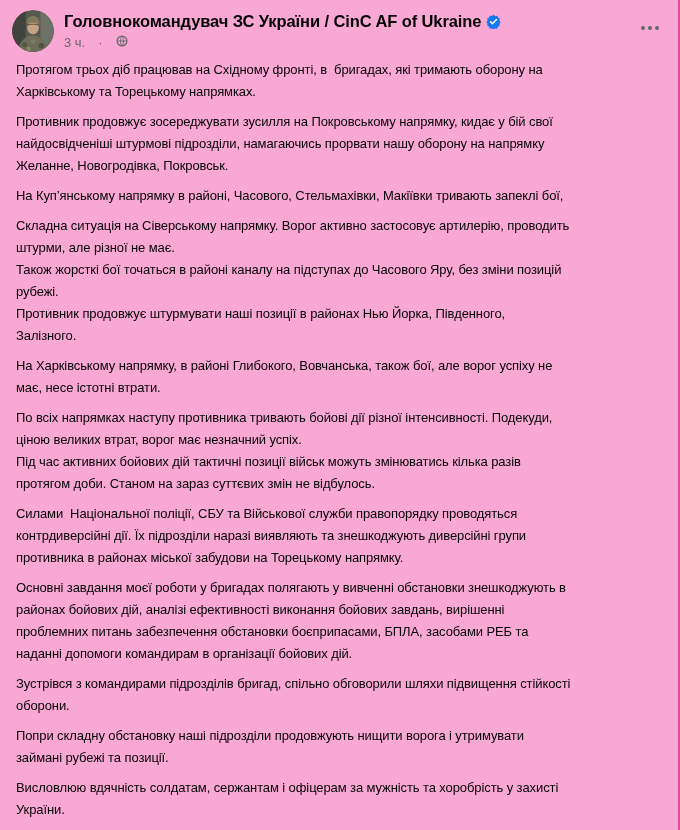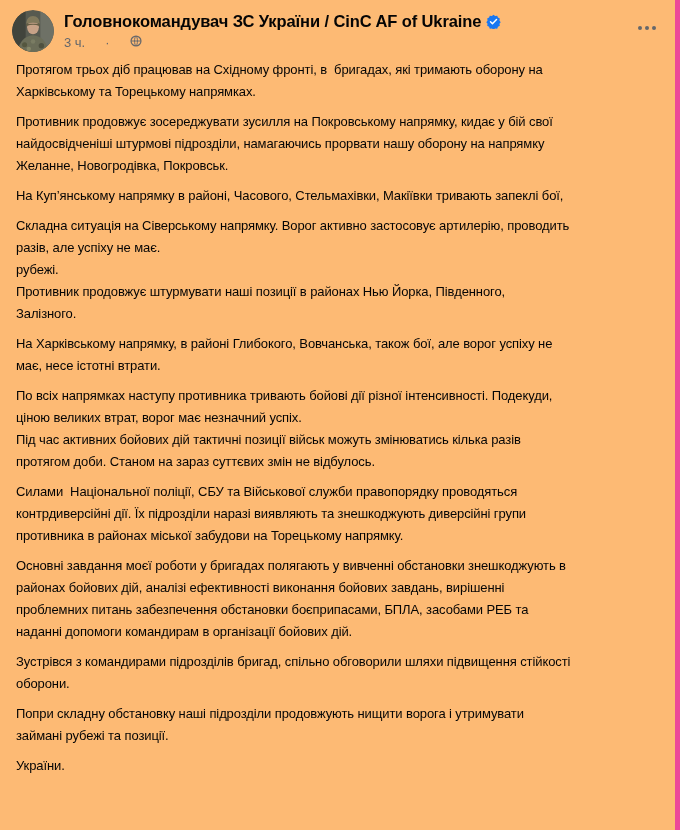--- a/index.html
+++ b/index.html
@@ -1,36 +1,36 @@
 <!DOCTYPE html>
 <html><head>
 <meta charset="utf-8">
 <style>
   * { margin: 0; padding: 0; box-sizing: border-box; }
   html, body { width: 680px; height: 830px; overflow: hidden; }
   body { background: #ffffff; font-family: "Liberation Sans", "DejaVu Sans", sans-serif; }
   .card {
-    width: 680px; height: 830px; background: #fdba74;
-    border-right: 5px solid #ec4899; overflow: hidden; position: relative;
+    width: 680px; height: 830px; background: #f9a8d4;
+    border-right: 2px solid #ec4899; overflow: hidden; position: relative;
   }
   .header { display: flex; align-items: flex-start; padding: 10px 16px 0 12px; position: relative; }
   .avatar {
     width: 42px; height: 42px; border-radius: 50%; overflow: hidden;
     flex: 0 0 42px; cursor: pointer; box-shadow: inset 0 0 0 1px rgba(0,0,0,.1);
   }
   .avatar svg { display: block; }
   .header-info { margin-left: 10px; padding-top: 1px; }
   .name-row { display: flex; align-items: center; gap: 5px; }
   .page-name {
     font-size: 16.5px; font-weight: 700; color: #050505; line-height: 21px;
     cursor: pointer; letter-spacing: -0.1px;
   }
   .verified { display: inline-flex; align-items: center; }
   .meta-row {
-    display: flex; align-items: center; gap: 20px;
+    display: flex; align-items: center; gap: 13px;
     font-size: 13px; color: #65676B; margin-top: 3px; line-height: 16px;
   }
   .meta-row .timestamp { cursor: pointer; }
   .menu-btn {
     position: absolute; right: 12px; top: 12px; width: 32px; height: 32px;
     border-radius: 50%; display: flex; align-items: center; justify-content: center;
     cursor: pointer;
   }
   .post-text { padding: 7px 16px 0 16px; }
   .block { margin-bottom: 8px; }
@@ -109,21 +109,22 @@
       <div class="block">
         <div class="line">Противник продовжує зосереджувати зусилля на Покровському напрямку, кидає у бій свої</div>
         <div class="line">найдосвідченіші штурмові підрозділи, намагаючись прорвати нашу оборону на напрямку</div>
         <div class="line">Желанне, Новогродівка, Покровськ.</div>
       </div>
       <div class="block">
         <div class="line">На Куп’янському напрямку в районі, Часового, Стельмахівки, Макіївки тривають запеклі бої,</div>
       </div>
       <div class="block">
         <div class="line">Складна ситуація на Сіверському напрямку. Ворог активно застосовує артилерію, проводить</div>
-        <div class="line">разів, але успіху не має.</div>
+        <div class="line">штурми, але різної не має.</div>
+        <div class="line">Також жорсткі бої точаться в районі каналу на підступах до Часового Яру, без зміни позицій</div>
         <div class="line">рубежі.</div>
         <div class="line">Противник продовжує штурмувати наші позиції в районах Нью Йорка, Південного,</div>
         <div class="line">Залізного.</div>
       </div>
       <div class="block">
         <div class="line">На Харківському напрямку, в районі Глибокого, Вовчанська, також бої, але ворог успіху не</div>
         <div class="line">має, несе істотні втрати.</div>
       </div>
       <div class="block">
         <div class="line">По всіх напрямках наступу противника тривають бойові дії різної інтенсивності. Подекуди,</div>
@@ -144,17 +145,18 @@
       </div>
       <div class="block">
         <div class="line">Зустрівся з командирами підрозділів бригад, спільно обговорили шляхи підвищення стійкості</div>
         <div class="line">оборони.</div>
       </div>
       <div class="block">
         <div class="line">Попри складну обстановку наші підрозділи продовжують нищити ворога і утримувати</div>
         <div class="line">займані рубежі та позиції.</div>
       </div>
       <div class="block">
+        <div class="line">Висловлюю вдячність солдатам, сержантам і офіцерам за мужність та хоробрість у захисті</div>
         <div class="line">України.</div>
       </div>
     </div>
 
 </div>
 
 </body></html>

